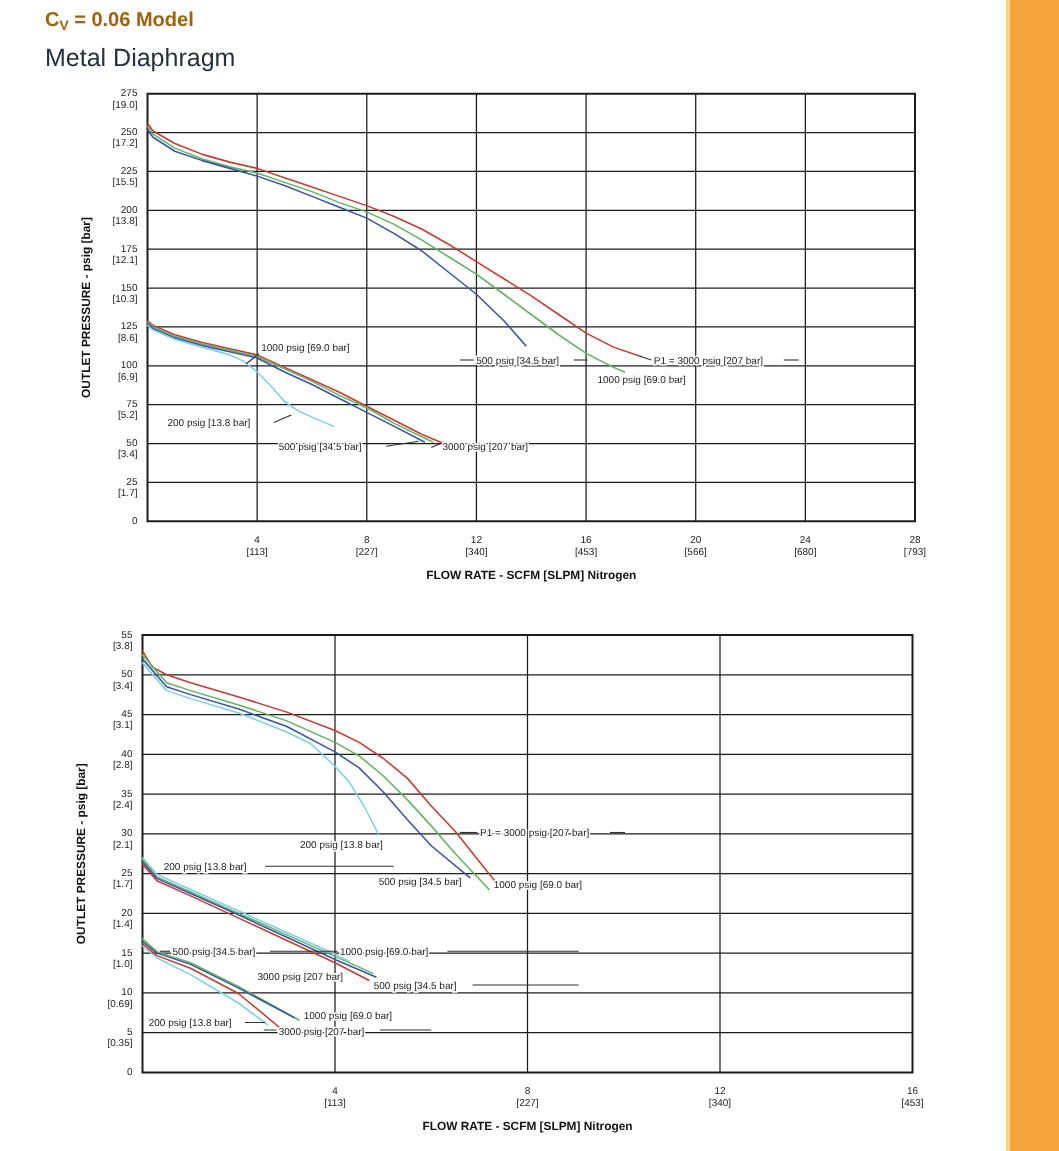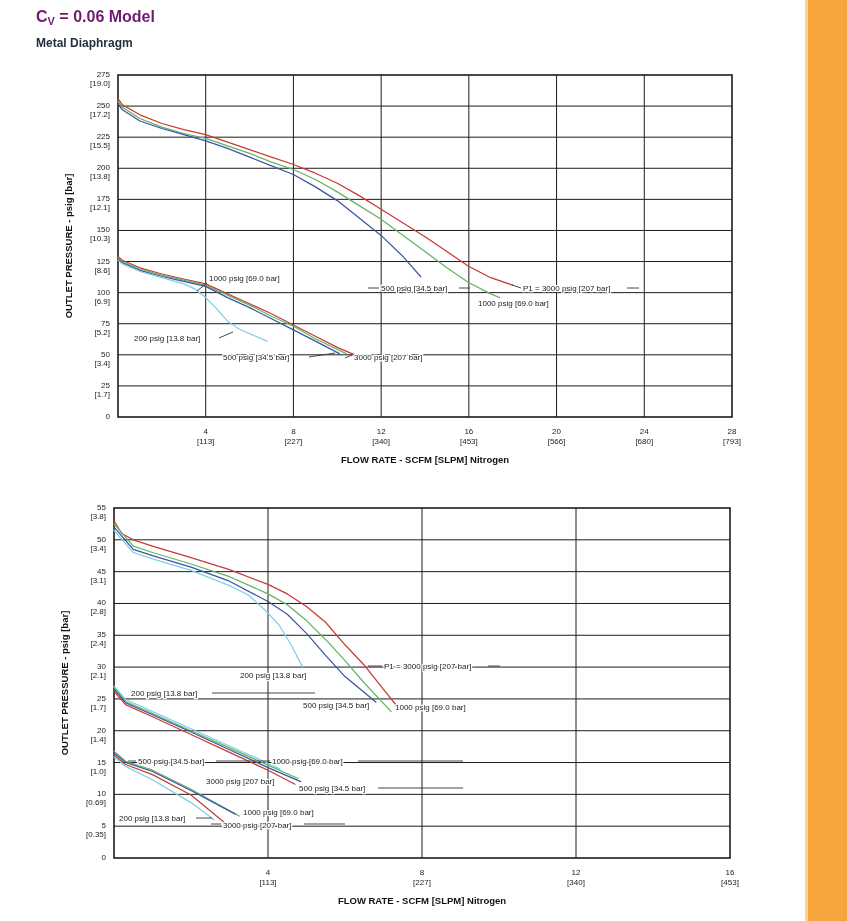--- a/index.html
+++ b/index.html
@@ -1,32 +1,32 @@
 <!DOCTYPE html>
 <html><head>
 <meta charset="utf-8">
 <style>
   html,body{margin:0;padding:0;}
   body{width:847px;height:921px;position:relative;background:#ffffff;
        font-family:"Liberation Sans",sans-serif;overflow:hidden;}
   .page-title{position:absolute;left:36px;top:8px;font-size:16px;font-weight:bold;color:#25303f;}
   .page-title sub{font-size:11px;font-weight:bold;vertical-align:-3px;}
-  .page-subtitle{position:absolute;left:36px;top:36px;font-size:12px;font-weight:bold;color:#25303f;}
+  .page-subtitle{position:absolute;left:36px;top:36px;font-size:20px;font-weight:normal;color:#25303f;}
   .accent-bar{position:absolute;top:0;right:0;width:42px;height:921px;}
   .accent-edge{position:absolute;top:0;left:0;width:3px;height:100%;}
   #chart-svg{position:absolute;left:0;top:0;}
   .tick{font:8px "Liberation Sans",sans-serif;fill:#222222;}
   .axis-title{font:bold 9.5px "Liberation Sans",sans-serif;fill:#111111;}
   .annot{font:8px "Liberation Sans",sans-serif;fill:#222222;
          paint-order:stroke;stroke:#ffffff;stroke-width:2.5px;}
 </style>
 </head>
 <body>
 
-<div class="page-title" style="color: #701a75;"><span>C</span><sub>V</sub><span> = 0.06 Model</span></div>
+<div class="page-title" style="color: #a16207;"><span>C</span><sub>V</sub><span> = 0.06 Model</span></div>
 <div class="page-subtitle" style="color: rgb(37, 48, 63);">Metal Diaphragm</div>
 
 <svg id="chart-svg" width="847" height="921">
     <g>
       <line x1="118" x2="732" y1="106.09090909090912" y2="106.09090909090912" stroke="#1c1c1c" stroke-width="1"></line>
       <line x1="118" x2="732" y1="137.1818181818182" y2="137.1818181818182" stroke="#1c1c1c" stroke-width="1"></line>
       <line x1="118" x2="732" y1="168.27272727272725" y2="168.27272727272725" stroke="#1c1c1c" stroke-width="1"></line>
       <line x1="118" x2="732" y1="199.36363636363637" y2="199.36363636363637" stroke="#1c1c1c" stroke-width="1"></line>
       <line x1="118" x2="732" y1="230.45454545454547" y2="230.45454545454547" stroke="#1c1c1c" stroke-width="1"></line>
       <line x1="118" x2="732" y1="261.54545454545456" y2="261.54545454545456" stroke="#1c1c1c" stroke-width="1"></line>

